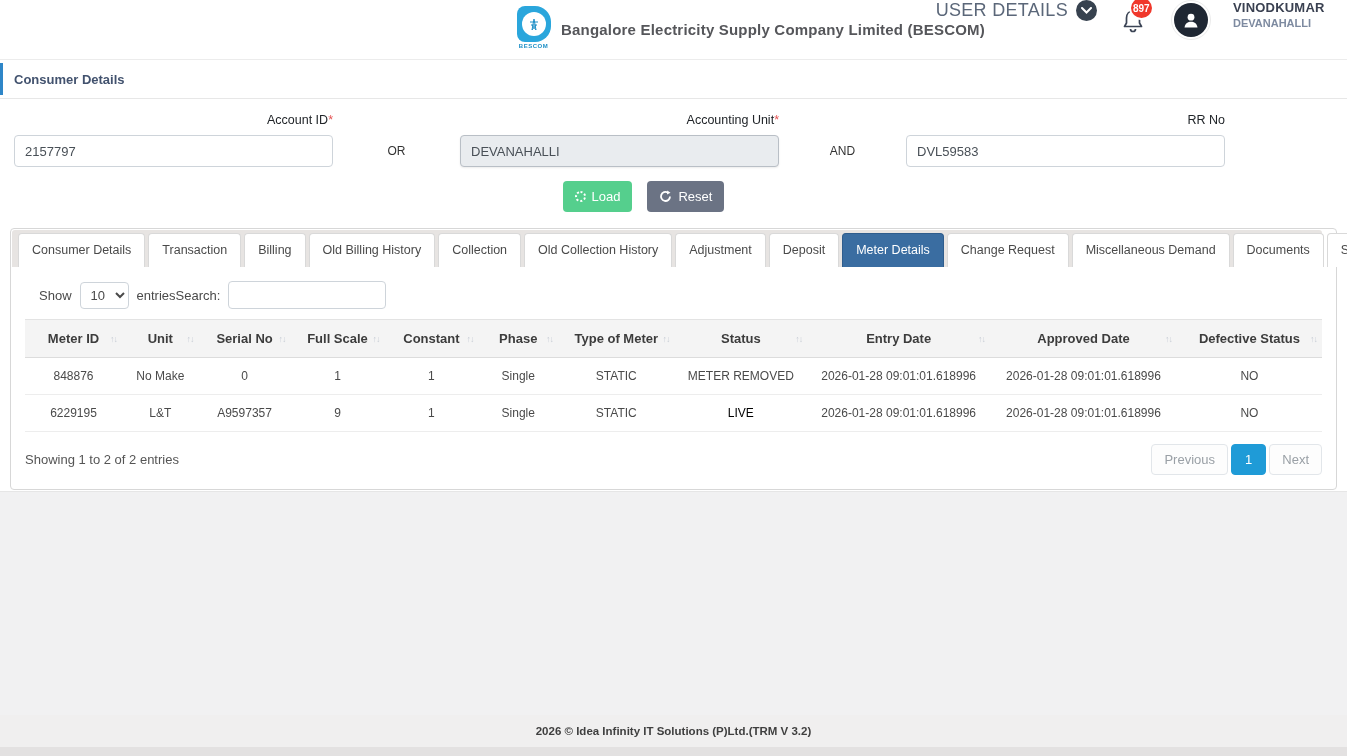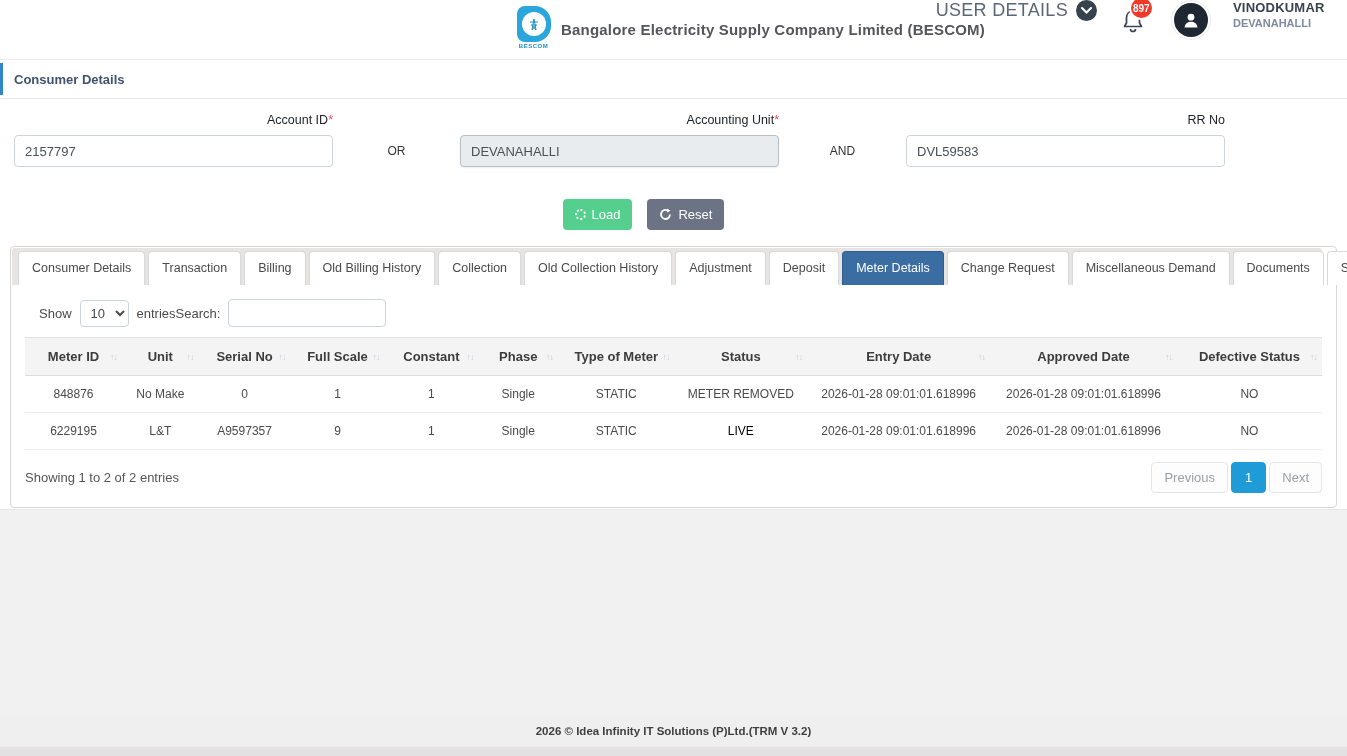--- a/index.html
+++ b/index.html
@@ -61,21 +61,21 @@
   .fld input {
     width: 319px; height: 32px; border: 1px solid #ced4da; border-radius: 4px;
     padding: 0 10px; font-size: 13px; color: #495057; font-family: inherit; background: #fff; outline: none;
   }
   .fld input.readonly { background: #e9ecef; border-color: #b9bfc6; box-shadow: 0 1px 2px rgba(0,0,0,.08); }
   .joiner { font-size: 12px; color: #333; align-self: flex-end; margin-bottom: 9px; text-align: center; }
   .joiner.or { width: 127px; }
   .joiner.and { width: 127px; text-align: center; }
   .btn-row { display: flex; justify-content: center; gap: 15px; padding: 14px 0 16px 0; margin-left: -60px; }
   .btn { border: none; border-radius: 4px; height: 31px; padding: 0 12px; font-size: 13px; color: #fff;
-    display: inline-flex; align-items: center; gap: 6px; cursor: pointer; font-family: inherit; margin-top: 18px; }
+    display: inline-flex; align-items: center; gap: 6px; cursor: pointer; font-family: inherit; }
   .btn-load { background: #55cf8d; }
   .btn-reset { background: #6b7384; }
   .spinner-ico { width: 11px; height: 11px; border: 2px dotted #fff; border-radius: 50%; display: inline-block; }
 
   
   .card { margin: 0 10px; background: #fff; border: 1px solid #d7d7d7; border-radius: 4px; flex: none; }
   .tabs-bar { background: #e7e4e2; margin: 1px 14px 0 1px; border-radius: 3px 3px 0 0; padding: 3px 0 0 6px;
     display: flex; align-items: flex-end; gap: 3px; }
   .tab {
     background: #fff; border: 1px solid #d9d9d9; border-bottom: none; border-radius: 4px 4px 0 0;

